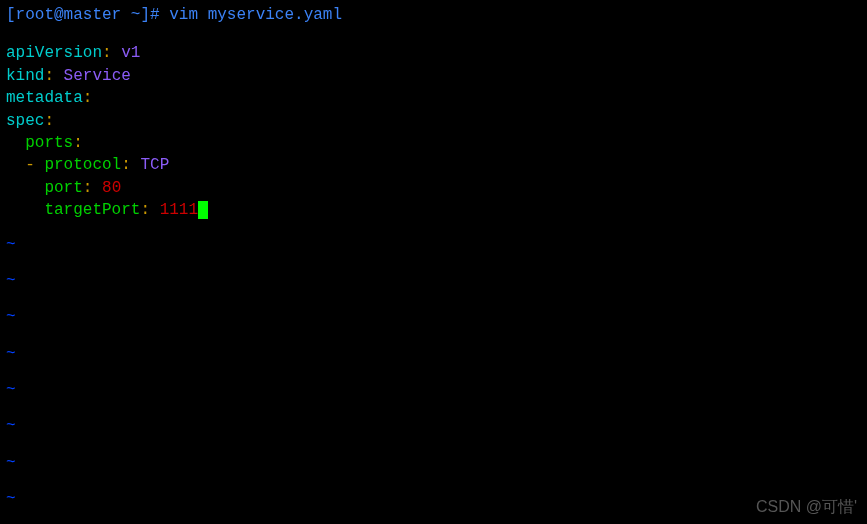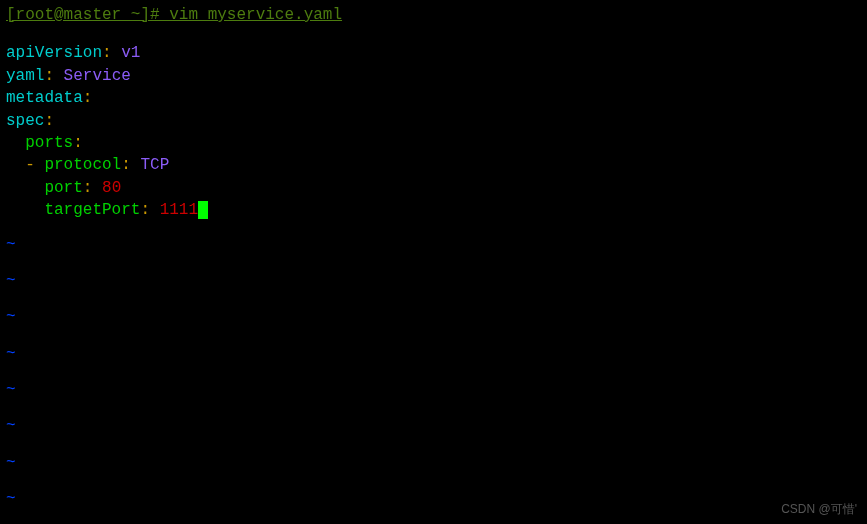--- a/index.html
+++ b/index.html
@@ -13,23 +13,22 @@
       height: 524px;
       font-family: "Consolas", "Monaco", "Courier New", monospace;
       font-size: 16px;
       line-height: 1.4;
       color: #fff;
       overflow: hidden;
       position: relative;
       padding: 4px 6px;
     }
     .prompt-line {
-      color: #4d7c0f;
+      color: #3b82f6;
       margin-bottom: 16px;
-      text-decoration: underline;
     }
     .yaml-line {
       white-space: pre;
     }
     .key-teal { color: #00cccc; }
     .key-green { color: #00d000; }
     .colon { color: #cc9900; }
     .val-white { color: #8b5cf6; }
     .val-red { color: #cc0000; }
     .tilde { color: #0040ff; }
@@ -44,34 +43,34 @@
       margin-top: 12px;
     }
     .tilde-line {
       margin-bottom: 14px;
     }
     .watermark {
       position: absolute;
       bottom: 6px;
       right: 10px;
       color: #555;
-      font-size: 12px;
+      font-size: 16px;
       font-family: Arial, sans-serif;
     }
   </style>
 </head>
 <body>
 
 <div class="prompt-line">
   <span>[root@master ~]# vim myservice.yaml</span>
 </div>
 
 <div class="yaml-content" id="yaml-container">
     <div class="yaml-line"><span></span><span class="key-teal">apiVersion</span><span class="colon">:</span><span class="val-white"> v1</span></div>
-    <div class="yaml-line"><span></span><span class="key-teal">yaml</span><span class="colon">:</span><span class="val-white"> Service</span></div>
+    <div class="yaml-line"><span></span><span class="key-teal">kind</span><span class="colon">:</span><span class="val-white"> Service</span></div>
     <div class="yaml-line"><span></span><span class="key-teal">metadata</span><span class="colon">:</span></div>
     <div class="yaml-line"><span></span><span class="key-teal">spec</span><span class="colon">:</span></div>
     <div class="yaml-line"><span>  </span><span class="key-green">ports</span><span class="colon">:</span></div>
     <div class="yaml-line"><span>  </span><span class="colon">- </span><span class="key-green">protocol</span><span class="colon">:</span><span class="val-white"> TCP</span></div>
     <div class="yaml-line"><span>    </span><span class="key-green">port</span><span class="colon">:</span><span class="val-red"> 80</span></div>
     <div class="yaml-line"><span>    </span><span class="key-green">targetPort</span><span class="colon">:</span><span class="val-red"> 1111</span><span class="cursor"></span></div>
   </div>
 
 <div class="tilde-lines" id="tilde-container">
     <div class="tilde-line tilde">~</div>

